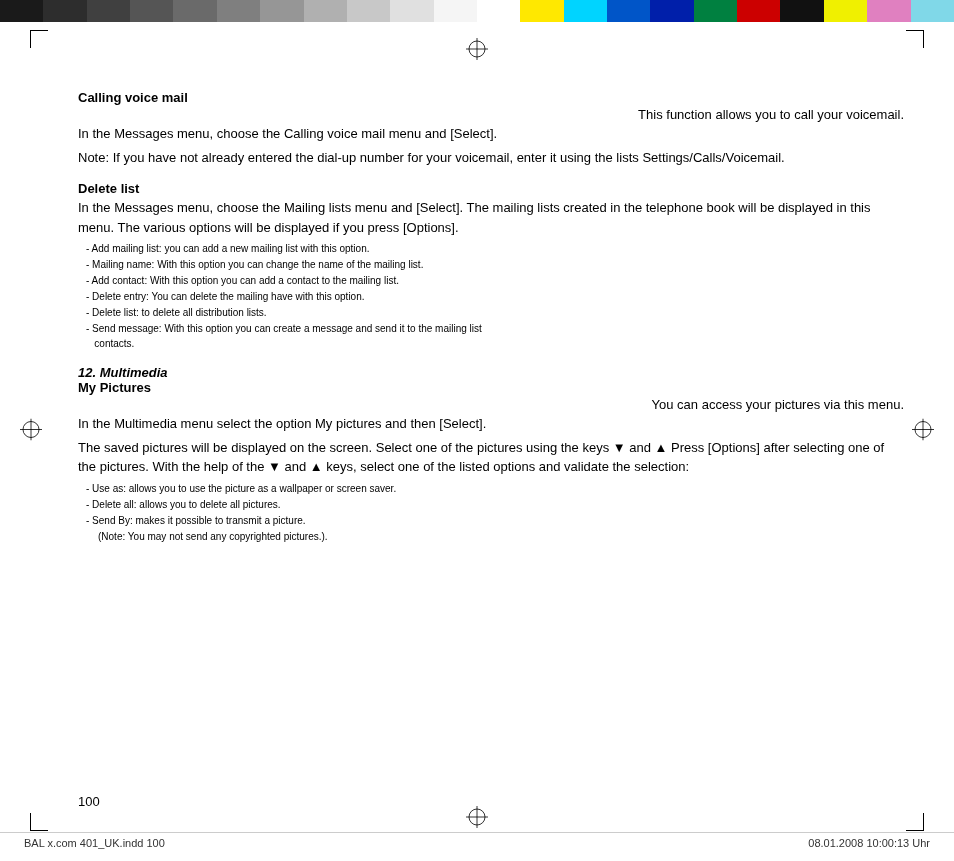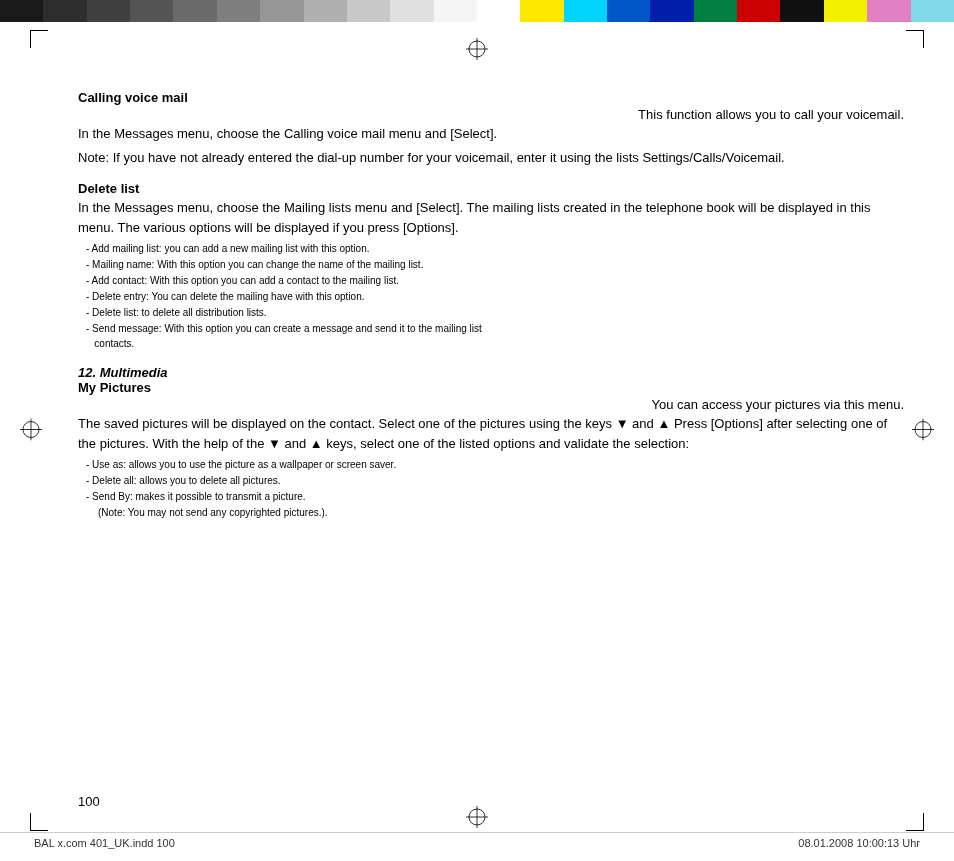--- a/index.html
+++ b/index.html
@@ -112,21 +112,21 @@
 
     
     .footer {
       position: absolute;
       bottom: 12px;
       left: 0;
       right: 0;
       display: flex;
       justify-content: space-between;
       align-items: flex-start;
-      padding: 0 34px;
+      padding: 0 24px;
       font-size: 11px;
       color: #333;
       border-top: 1px solid #ccc;
       padding-top: 4px;
     }
 
     .page-number {
       position: absolute;
       bottom: 52px;
       left: 78px;
@@ -237,21 +237,24 @@
     <div class="list-item">- <span class="bold">Delete entry</span><span>: You can delete the mailing have with this option.</span></div>
     <div class="list-item">- <span class="bold">Delete list</span><span>: to delete all distribution lists.</span></div>
     <div class="list-item">- <span class="bold">Send message</span><span>: With this option you can create a message and send it to the mailing list<br>&nbsp;&nbsp;&nbsp;contacts.</span></div>
   </div>
 
   <div class="section-gap">
     <div class="section-title-italic">12. Multimedia</div>
     <div class="section-title">My Pictures</div>
     <div class="italic-line">You can access your pictures via this menu.</div>
     <div class="body-text">
-      <span>The saved pictures will be displayed on the contact. Select one of the pictures using the keys ▼ and ▲ Press </span><span class="bold">[Options]</span><span> after selecting one of the pictures. With the help of the ▼ and ▲ keys, select one of the listed options and validate the selection:</span>
+      <span>In the </span><span class="bold">Multimedia</span><span> menu select the option </span><span class="bold">My pictures</span><span> and then </span><span class="bold">[Select]</span><span>.</span>
+    </div>
+    <div class="body-text">
+      <span>The saved pictures will be displayed on the screen. Select one of the pictures using the keys ▼ and ▲ Press </span><span class="bold">[Options]</span><span> after selecting one of the pictures. With the help of the ▼ and ▲ keys, select one of the listed options and validate the selection:</span>
     </div>
     <div class="list-item">- <span class="bold">Use as</span><span>: allows you to use the picture as a wallpaper or screen saver.</span></div>
     <div class="list-item">- <span class="bold">Delete all</span><span>: allows you to delete all pictures.</span></div>
     <div class="list-item">- <span class="bold">Send By</span><span>: makes it possible to transmit a picture.</span></div>
     <div class="list-item" style="padding-left:20px;">(Note: You may not send any copyrighted pictures.).</div>
   </div>
 
 </div>
 
 <div class="page-number">100</div>

